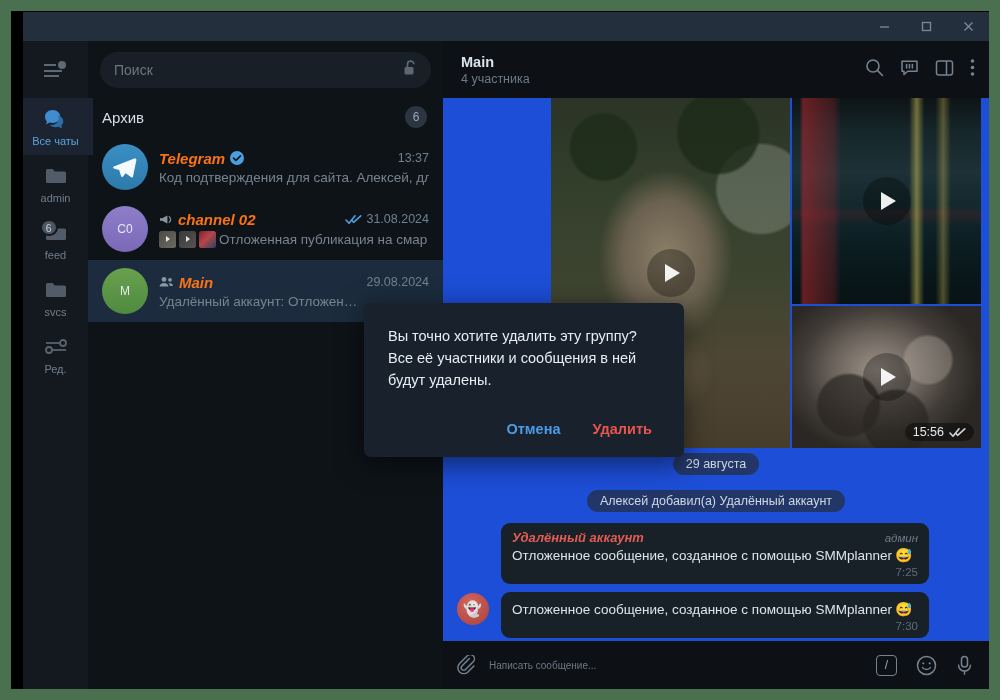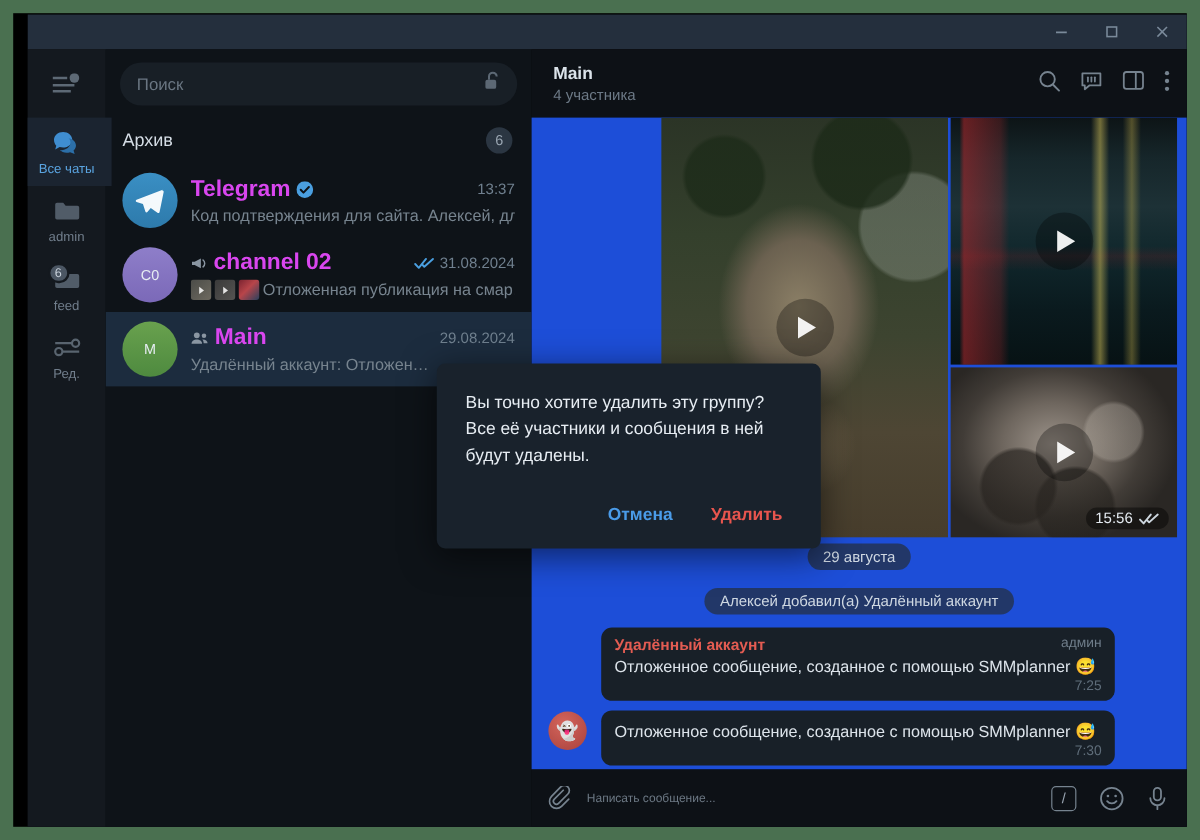--- a/index.html
+++ b/index.html
@@ -150,21 +150,21 @@
     color: #e6ecf2; font-size: 12px;
     overflow: hidden;
     position: relative;
   }
   .avatar.tg { background: linear-gradient(180deg,#3a8fc4,#2d7aab); }
   .avatar.purple { background: linear-gradient(180deg,#8e7ec9,#7b69b8); }
   .avatar.green { background: linear-gradient(180deg,#69a14e,#4e8a3f); }
 
   .chat-main { flex: 1 1 auto; min-width: 0; display: flex; flex-direction: column; gap: 3px; }
   .chat-line1 { display: flex; align-items: center; gap: 5px; }
-  .chat-name { color: #d946ef; font-size: 19px; font-weight: bold; white-space: nowrap; overflow: hidden; text-overflow: ellipsis; }
+  .chat-name { color: #f97316; font-size: 15px; font-weight: bold; white-space: nowrap; overflow: hidden; text-overflow: ellipsis; font-style: italic; }
   .chat-meta { margin-left: auto; display: flex; align-items: center; gap: 4px; flex: 0 0 auto; padding-left: 6px; }
   .chat-time { color: #70808f; font-size: 12.5px; }
   .chat-preview { color: #77848f; font-size: 13.5px; white-space: nowrap; overflow: hidden; text-overflow: ellipsis; display: flex; align-items: center; gap: 3px; }
   .verified { color: #4a9fe0; display: inline-flex; }
   .mega { color: #8a96a2; display: inline-flex; }
   .grp { color: #8a96a2; display: inline-flex; }
   .checks { color: #4a9fe0; display: inline-flex; }
 
   .mini-thumb { width: 17px; height: 17px; border-radius: 2.5px; flex: 0 0 17px; position: relative; overflow: hidden; }
   .mini-thumb .ptri { position: absolute; left:50%; top:50%; transform: translate(-50%,-50%); width:0; height:0;
@@ -276,21 +276,21 @@
     font-size: 12.5px;
   }
 
   
   .bubble {
     position: absolute;
     background: #182028;
     border-radius: 9px;
     padding: 7px 11px 6px 11px;
   }
-  .bub-head { display: flex; align-items: flex-start; }
+  .bub-head { display: flex; align-items: center; font-style: italic; }
   .bub-author { color: #e35c52; font-size: 13px; font-weight: bold; }
   .bub-role { color: #6f7d8a; font-size: 11.5px; margin-left: auto; padding-left: 18px; }
   .bub-text { color: #dde4eb; font-size: 13.5px; line-height: 18px; margin-top: 1px; }
   .bub-time { color: #5f6d7a; font-size: 11.5px; text-align: right; margin-top: 1px; }
   .emoji { font-size: 14px; }
 
   .ghost-av {
     position: absolute;
     width: 32px; height: 32px; border-radius: 50%;
     background: radial-gradient(circle at 40% 32%, #d4655c, #a8413c);
@@ -393,20 +393,28 @@
         <div class="rail-item">
           <div class="rail-icon">
             <svg width="24" height="20" viewBox="0 0 24 20">
               <path d="M2 4.5a1.5 1.5 0 011.5-1.5h5.2l2 2.4h9.8A1.5 1.5 0 0122 6.9v8.6a1.5 1.5 0 01-1.5 1.5h-17A1.5 1.5 0 012 15.5z" fill="#515c68"></path>
             </svg>
             <div class="rail-badge">6</div>
           </div>
           <div class="rail-label">feed</div>
         </div>
 
+        <div class="rail-item">
+          <div class="rail-icon">
+            <svg width="24" height="20" viewBox="0 0 24 20">
+              <path d="M2 4.5a1.5 1.5 0 011.5-1.5h5.2l2 2.4h9.8A1.5 1.5 0 0122 6.9v8.6a1.5 1.5 0 01-1.5 1.5h-17A1.5 1.5 0 012 15.5z" fill="#515c68"></path>
+            </svg>
+          </div>
+          <div class="rail-label">svcs</div>
+        </div>
 
         <div class="rail-item">
           <div class="rail-icon">
             <svg width="26" height="18" viewBox="0 0 26 18">
               <line x1="3" y1="5" x2="17" y2="5" stroke="#59646f" stroke-width="1.8"></line>
               <circle cx="20" cy="5" r="3" fill="none" stroke="#59646f" stroke-width="1.8"></circle>
               <circle cx="6" cy="12" r="3" fill="none" stroke="#59646f" stroke-width="1.8"></circle>
               <line x1="9" y1="12" x2="23" y2="12" stroke="#59646f" stroke-width="1.8"></line>
             </svg>
           </div>

